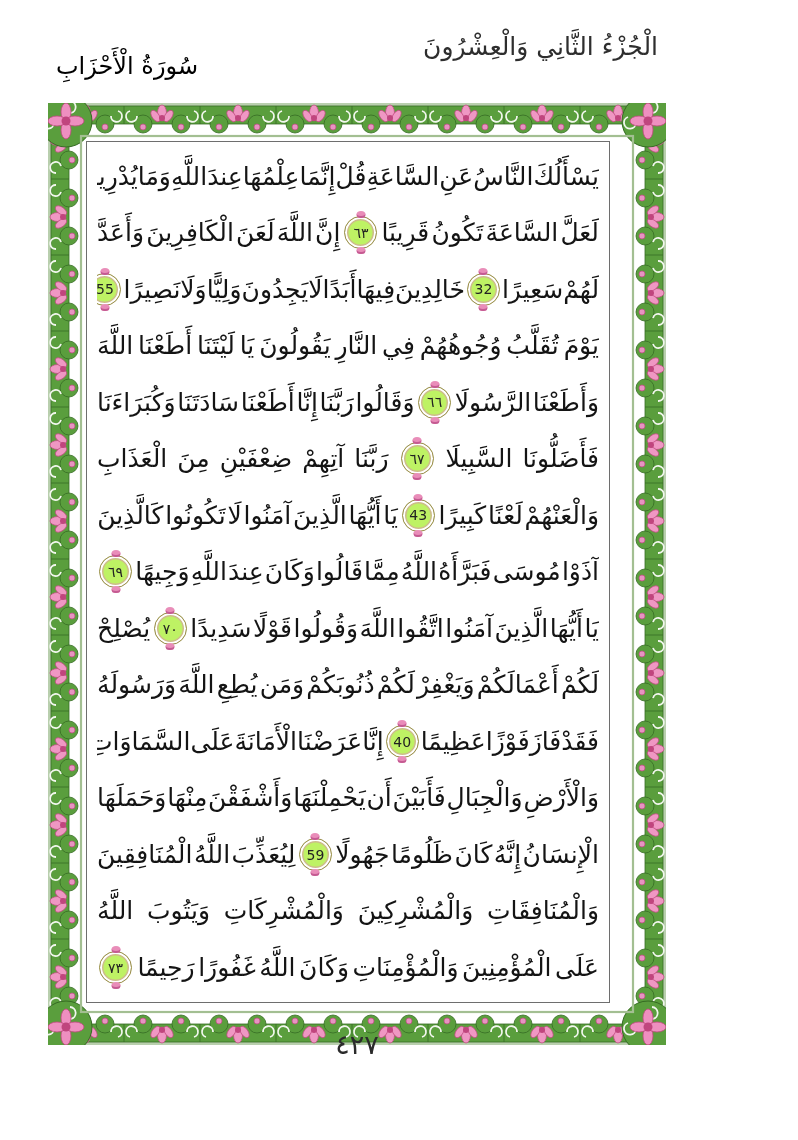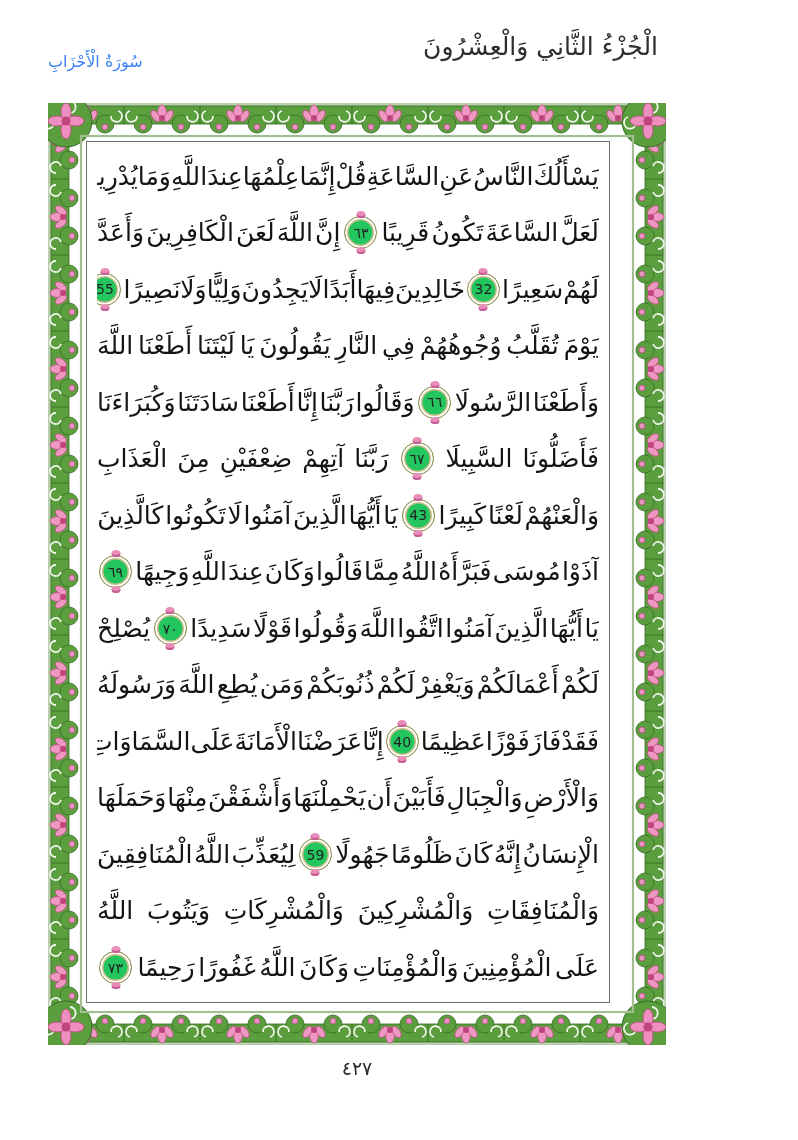--- a/index.html
+++ b/index.html
@@ -6,22 +6,22 @@
   body{
     width:798px;height:1140px;position:relative;background:#ffffff;
     font-family:"DejaVu Sans",sans-serif;color:#161616;overflow:hidden;
   }
   
   .juz-header{
     position:absolute;top:32px;right:140px;
     font-size:25px;letter-spacing:0;color:#2e2e2e;direction:rtl;white-space:nowrap;
   }
   .surah-header{
-    position:absolute;top:52px;left:48px;
-    font-size:16px;color:#3b82f6;direction:rtl;white-space:nowrap;
+    position:absolute;top:52px;left:56px;
+    font-size:24px;color:#000000;direction:rtl;white-space:nowrap;
   }
   
   .frame-wrap{position:absolute;left:48px;top:103px;width:618px;height:942px;}
   .frame-wrap svg{display:block;}
   
   .text-area{
     position:absolute;left:86px;top:141px;width:524px;height:862px;
     border:1.6px solid #6e6e6e;box-sizing:border-box;background:#ffffff;
     display:flex;flex-direction:column;justify-content:space-between;
     padding:6px 10px;direction:rtl;
@@ -30,34 +30,34 @@
     flex:1 1 0;display:flex;flex-direction:row;align-items:center;
     justify-content:space-between;direction:rtl;overflow:hidden;
     font-size:25px;line-height:1.1;white-space:nowrap;
   }
   .word{display:inline-block;color:#141414;}
   .ayah-marker{
     position:relative;display:inline-flex;align-items:center;justify-content:center;
     width:33px;height:33px;border-radius:50%;
     border:1.6px solid #9a8a4f;box-sizing:border-box;
     box-shadow:inset 0 0 0 2px #ffffff, inset 0 0 0 3.5px #cdbd8a;
-    background:#22c55e;flex:0 0 auto;margin:0 2px;
+    background:#bef264;flex:0 0 auto;margin:0 2px;
   }
   .ayah-marker::before,.ayah-marker::after{
     content:"";position:absolute;left:50%;transform:translateX(-50%);
     width:9px;height:7px;border-radius:50%;
     background:#e98db9;box-shadow:inset 0 -2px 0 #c45b92;
   }
   .ayah-marker::before{top:-6px;}
   .ayah-marker::after{bottom:-6px;}
   .ayah-num{font-size:14px;color:#222;line-height:1;direction:rtl;}
   
   .page-number{
-    position:absolute;top:1057px;left:48px;width:618px;
-    text-align:center;font-size:19px;color:#2b2b2b;
+    position:absolute;top:1029px;left:48px;width:618px;
+    text-align:center;font-size:27px;color:#2b2b2b;
   }
 </style>
 </head>
 <body>
 
 <div class="juz-header">الْجُزْءُ الثَّانِي وَالْعِشْرُونَ</div>
 <div class="surah-header">سُورَةُ الْأَحْزَابِ</div>
 
 <div class="frame-wrap">
   <svg width="618" height="942" viewBox="0 0 618 942" xmlns="http://www.w3.org/2000/svg">

